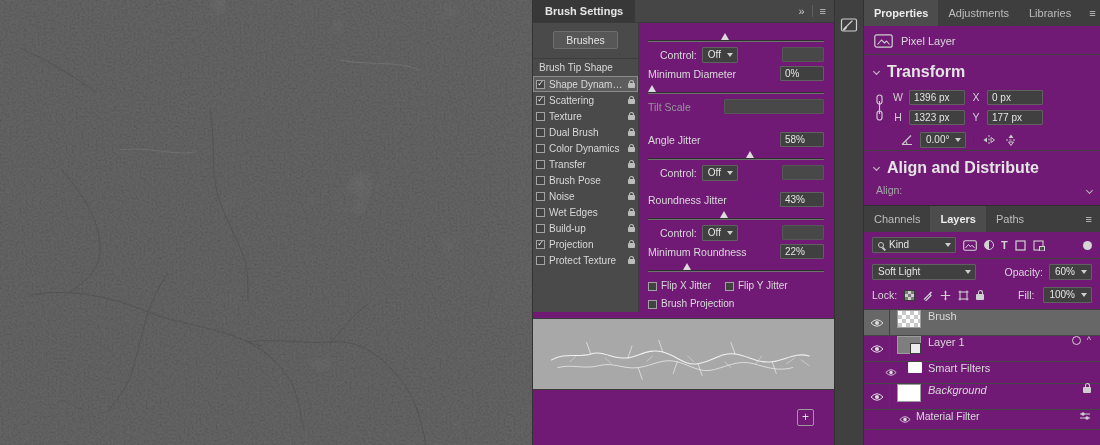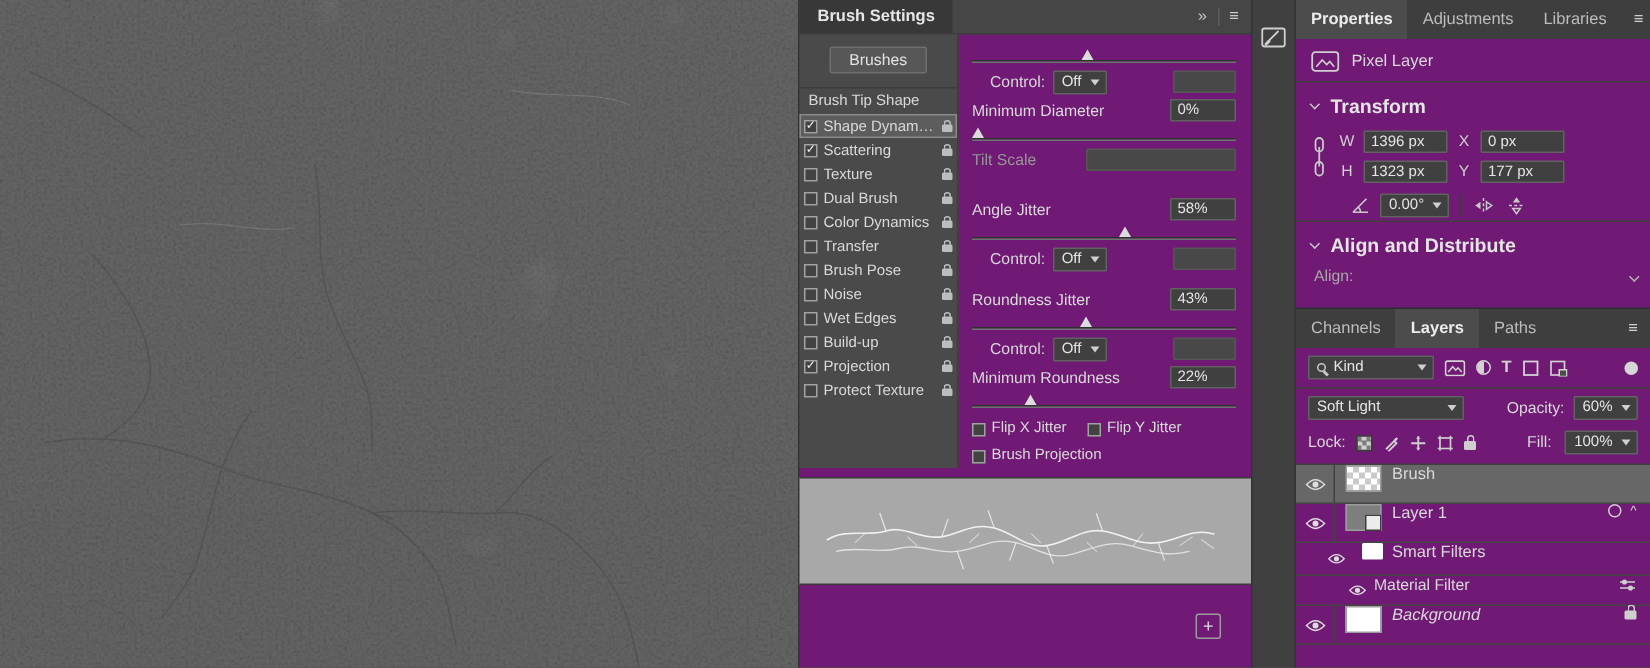--- a/index.html
+++ b/index.html
@@ -60,21 +60,21 @@
 
   
   .right{width:236px;flex:none;display:flex;flex-direction:column;background:#701a75}
   .tabbar{height:26px;background:#3e3e3e;display:flex;align-items:stretch;flex:none}
   .tab{padding:0 10px;line-height:26px;font-size:11px;color:#bdbdbd}
   .tab.active{background:#4c4c4c;color:#ececec;font-weight:bold}
   .tab-menu{margin-left:auto;padding:0 8px;line-height:26px;color:#cfcfcf}
   .props{height:206px;flex:none;border-bottom:1px solid #2e2e2e;display:flex;flex-direction:column}
   .prow{display:flex;align-items:center;gap:8px;padding:8px 10px 6px;font-size:11px}
   .pdiv{height:1px;background:#404040}
-  .sect{display:flex;align-items:center;padding:8px 10px 4px;font-size:13px}
+  .sect{display:flex;align-items:center;padding:8px 10px 4px;font-size:16px}
   .sect b{font-weight:bold;color:#e4e4e4}
   .chev{width:5px;height:5px;border-right:1.5px solid #c9c9c9;border-bottom:1.5px solid #c9c9c9;transform:rotate(45deg);display:inline-block;margin-right:8px;margin-bottom:2px;flex:none}
   .rchev{margin-left:auto;width:5px;height:5px;border-right:1.5px solid #b5b5b5;border-bottom:1.5px solid #b5b5b5;transform:rotate(45deg)}
   .tgrid{display:flex;gap:8px;padding:2px 10px 0;align-items:center}
   .trows{display:flex;flex-direction:column}
   .trow{display:flex;align-items:center;gap:6px;margin:2.5px 0}
   .tl{width:10px;color:#cfcfcf;font-size:10.5px;text-align:center;flex:none}
   .tfield{min-width:56px}
   .arow{display:flex;align-items:center;gap:7px;padding:5px 10px 2px 36px}
   .vsep{width:1px;height:14px;background:#3a3a3a}
@@ -519,45 +519,45 @@
         <span class="eyec noline">
           <svg width="12" height="9" viewBox="0 0 14 10">
               <path d="M1 5 Q7 -1.5 13 5 Q7 11.5 1 5 Z" fill="none" stroke="#dcdcdc"></path>
               <circle cx="7" cy="5" r="2" fill="#dcdcdc"></circle>
             </svg>
         </span>
         <span class="sfthumb"></span>
         <span class="lname">Smart Filters</span>
       </div>
 
+      <div class="lrow">
+        <span class="eyec">
+          <svg width="14" height="10" viewBox="0 0 14 10">
+              <path d="M1 5 Q7 -1.5 13 5 Q7 11.5 1 5 Z" fill="none" stroke="#dcdcdc"></path>
+              <circle cx="7" cy="5" r="2" fill="#dcdcdc"></circle>
+            </svg>
+        </span>
+        <span class="lthumb white"></span>
+        <span class="lname italic">Background</span>
+        <span class="rIcons">
+          <span class="lk2"></span>
+        </span>
+      </div>
+
       <div class="lrow sub2">
         <span class="eyec noline">
           <svg width="12" height="9" viewBox="0 0 14 10">
               <path d="M1 5 Q7 -1.5 13 5 Q7 11.5 1 5 Z" fill="none" stroke="#dcdcdc"></path>
               <circle cx="7" cy="5" r="2" fill="#dcdcdc"></circle>
             </svg>
         </span>
         <span class="lname">Material Filter</span>
         <span class="rIcons">
           <svg width="12" height="12" viewBox="0 0 12 12">
             <path d="M1 4 H11 M1 8 H11" stroke="#cfcfcf" stroke-width="1"></path>
             <circle cx="4" cy="4" r="1.7" fill="#cfcfcf"></circle>
             <circle cx="8" cy="8" r="1.7" fill="#cfcfcf"></circle>
           </svg>
         </span>
       </div>
-
-      <div class="lrow">
-        <span class="eyec">
-          <svg width="14" height="10" viewBox="0 0 14 10">
-              <path d="M1 5 Q7 -1.5 13 5 Q7 11.5 1 5 Z" fill="none" stroke="#dcdcdc"></path>
-              <circle cx="7" cy="5" r="2" fill="#dcdcdc"></circle>
-            </svg>
-        </span>
-        <span class="lthumb white"></span>
-        <span class="lname italic">Background</span>
-        <span class="rIcons">
-          <span class="lk2"></span>
-        </span>
-      </div>
     </section>
   </div>
 </div>
 
 </body></html>

